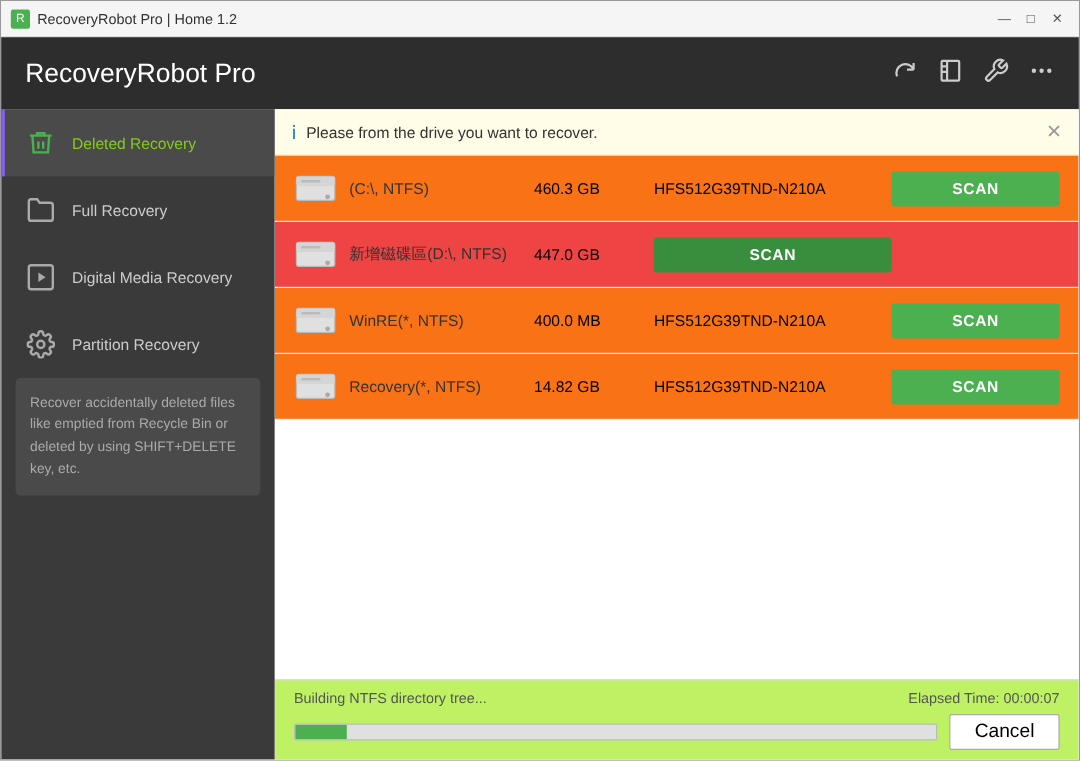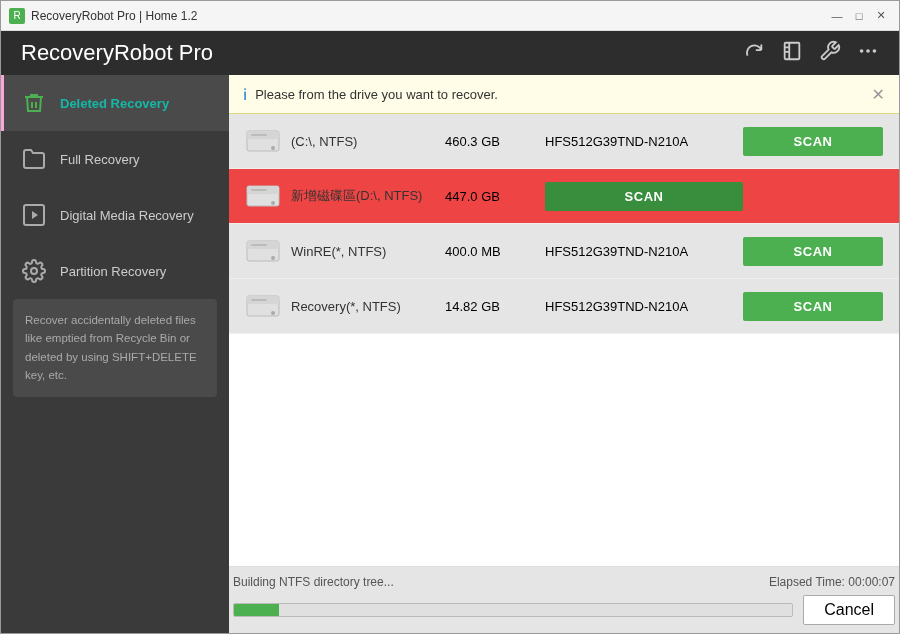--- a/index.html
+++ b/index.html
@@ -61,21 +61,21 @@
       display: flex;
       align-items: center;
       justify-content: center;
       font-size: 11px;
       color: #555;
     }
 
     
     .header {
       background: #2d2d2d;
-      height: 44px;
+      height: 60px;
       display: flex;
       align-items: center;
       padding: 0 20px;
       flex-shrink: 0;
     }
     .app-title {
       color: white;
       font-size: 22px;
       font-weight: 300;
       flex: 1;
@@ -112,23 +112,22 @@
       display: flex;
       align-items: center;
       padding: 14px 16px;
       color: #ccc;
       cursor: pointer;
       gap: 12px;
       border-left: 3px solid transparent;
     }
     .sidebar-item.active {
       background: #4a4a4a;
-      color: #14b8a6;
-      border-left: 3px solid #f9a8d4;
-      font-weight: bold;
+      color: #84cc16;
+      border-left: 3px solid #8b5cf6;
     }
     .sidebar-item .icon {
       width: 28px;
       height: 28px;
       display: flex;
       align-items: center;
       justify-content: center;
       flex-shrink: 0;
     }
     .sidebar-item.active .icon { color: #4caf50; }
@@ -193,21 +192,21 @@
       top: 0;
       z-index: 1;
     }
 
     .table-row {
       display: grid;
       grid-template-columns: 200px 100px 1fr 140px;
       padding: 12px 16px;
       align-items: center;
       border-bottom: 1px solid #f0f0f0;
-      background: #e5e5e5;
+      background: #f97316;
     }
     .table-row.selected { background: #ef4444; }
 
     .drive-cell {
       display: flex;
       align-items: center;
       gap: 10px;
     }
 
     .drive-icon {
@@ -229,23 +228,23 @@
       font-size: 13px;
       font-weight: bold;
       cursor: pointer;
       border-radius: 2px;
       letter-spacing: 0.5px;
     }
     .scan-btn.dark { background: #388e3c; }
 
     
     .footer {
-      background: #e5e5e5;
+      background: #bef264;
       border-top: 1px solid #ddd;
-      padding: 8px 4px;
+      padding: 8px 16px;
       flex-shrink: 0;
     }
     .footer-status {
       display: flex;
       justify-content: space-between;
       margin-bottom: 6px;
       font-size: 12px;
       color: #555;
     }
     .progress-row {

